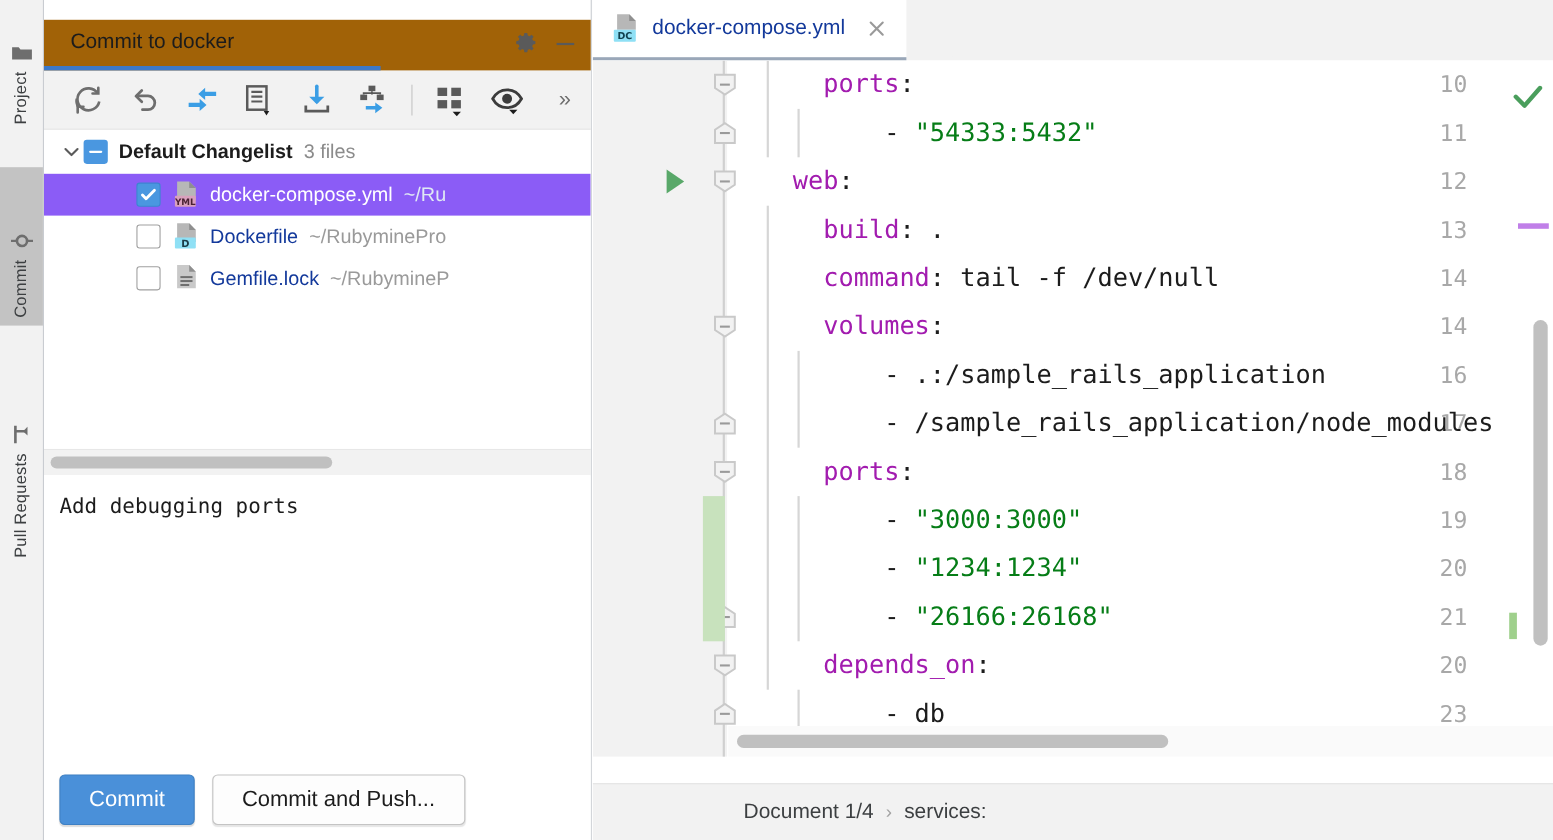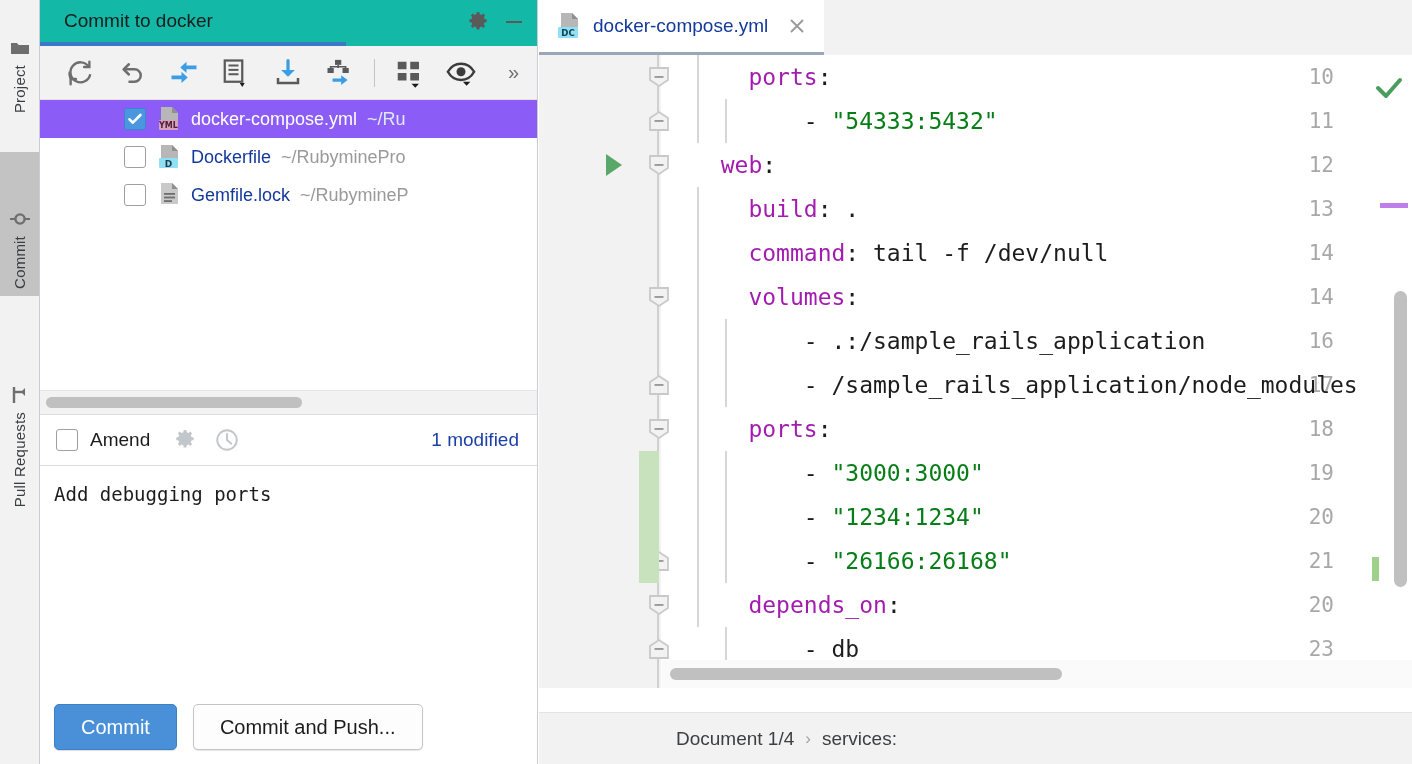--- a/index.html
+++ b/index.html
@@ -32,22 +32,22 @@
   }
   .ts-icon { width: 20px; height: 20px; display: block; flex: none; }
 
   
   .commit-panel {
     position: absolute; left: 40px; top: 0; width: 498px; height: 764px;
     background: #ffffff; border-right: 1px solid #c9ccd1;
     display: flex; flex-direction: column;
   }
   .cp-header {
-    position: relative; height: 46px; background: #14b8a6; flex: none;
-    display: flex; align-items: center;
+    position: relative; height: 46px; background: #a16207; flex: none;
+    display: flex; align-items: center; margin-top: 18px;
   }
   .cp-tabtitle {
     font-size: 19px; color: #1c1c1c; padding-left: 24px; padding-bottom: 4px;
     white-space: nowrap; font-family: "Liberation Sans", sans-serif;
   }
   .cp-tab-underline {
     position: absolute; left: 0; bottom: 0; width: 306px; height: 4px; background: #3c78c8;
   }
   .cp-header-actions {
     position: absolute; right: 10px; top: 0; height: 46px;
@@ -313,20 +313,32 @@
           <path d="M1.5 11C4 6.5 8 4.5 12 4.5S20 6.5 22.5 11C20 15.5 16 17.5 12 17.5S4 15.5 1.5 11z" fill="none" stroke="#3c3c3c" stroke-width="2"></path>
           <circle cx="12" cy="11" r="3.6" fill="#3c3c3c"></circle>
           <path d="M13.5 19h6l-3 3.2z" fill="#1c1c1c"></path>
         </svg>
       </span>
       <span class="tb-more">»</span>
     </div>
 
     <div class="cl-tree">
 
+      <div class="cl-row" style="height:40px;">
+        <span class="chev">
+          <svg width="20" height="20" viewBox="0 0 20 20" fill="none" stroke="#5a5a5a" stroke-width="1.9">
+            <path d="M4.5 7.5L10 13l5.5-5.5" stroke-linecap="round" stroke-linejoin="round"></path>
+          </svg>
+        </span>
+        <span class="tri-box">
+            <i></i>
+          </span>
+        <span class="cl-title">Default Changelist</span>
+        <span class="cl-count">3 files</span>
+      </div>
 
       <div class="cl-row selected">
         <span class="file-cb checked">
           <svg width="16" height="16" viewBox="0 0 16 16">
               <path d="M2.5 8.3l3.3 3.4L13.4 4" fill="none" stroke="#fff" stroke-width="2.6" stroke-linecap="round" stroke-linejoin="round"></path>
             </svg>
         </span>
         <span class="file-icon">
           <svg viewBox="0 0 24 26">
             <path d="M3 1h11l6 6v11H3z" fill="#b7b7b7"></path>
@@ -370,37 +382,20 @@
         </span>
         <span class="file-name">Gemfile.lock</span>
         <span class="file-path">~/RubymineP</span>
       </div>
     </div>
 
     <div class="tree-scroll">
       <div class="thumb"></div>
     </div>
 
-    <div class="amend-row">
-      <span class="amend-cb"></span>
-      <span class="amend-label">Amend</span>
-      <span class="amend-ico">
-        <svg width="24" height="24" viewBox="0 0 24 24">
-          <path fill="#c2c7cc" d="M12 8.4a3.6 3.6 0 100 7.2 3.6 3.6 0 000-7.2zm0 5.4a1.8 1.8 0 110-3.6 1.8 1.8 0 010 3.6z"></path>
-          <path fill="#c2c7cc" d="M13.3 2h-2.6l-.4 2.2-1.7.7-1.8-1.3-1.9 1.8 1.3 1.8-.7 1.7L3.3 9.4v2.6l2.2.5.7 1.7-1.3 1.8 1.9 1.9 1.8-1.3 1.7.7.4 2.2h2.6l.5-2.2 1.7-.7 1.8 1.3 1.8-1.9-1.3-1.8.7-1.7 2.2-.5V9.4l-2.2-.5-.7-1.7 1.3-1.8-1.8-1.8-1.8 1.3-1.7-.7z"></path>
-        </svg>
-      </span>
-      <span class="amend-ico">
-        <svg width="26" height="26" viewBox="0 0 24 24" fill="none" stroke="#c2c7cc" stroke-width="1.8">
-          <circle cx="12" cy="12" r="9"></circle>
-          <path d="M12 6.5V12l4 3.4" stroke-linecap="round"></path>
-        </svg>
-      </span>
-      <span class="modified-link">1 modified</span>
-    </div>
 
     <div class="msg-area">
       <div class="msg-text">Add debugging ports</div>
     </div>
 
     <div class="cp-actions">
       <button class="btn btn-primary">Commit</button>
       <button class="btn btn-default">Commit and Push...</button>
     </div>
   </div>

